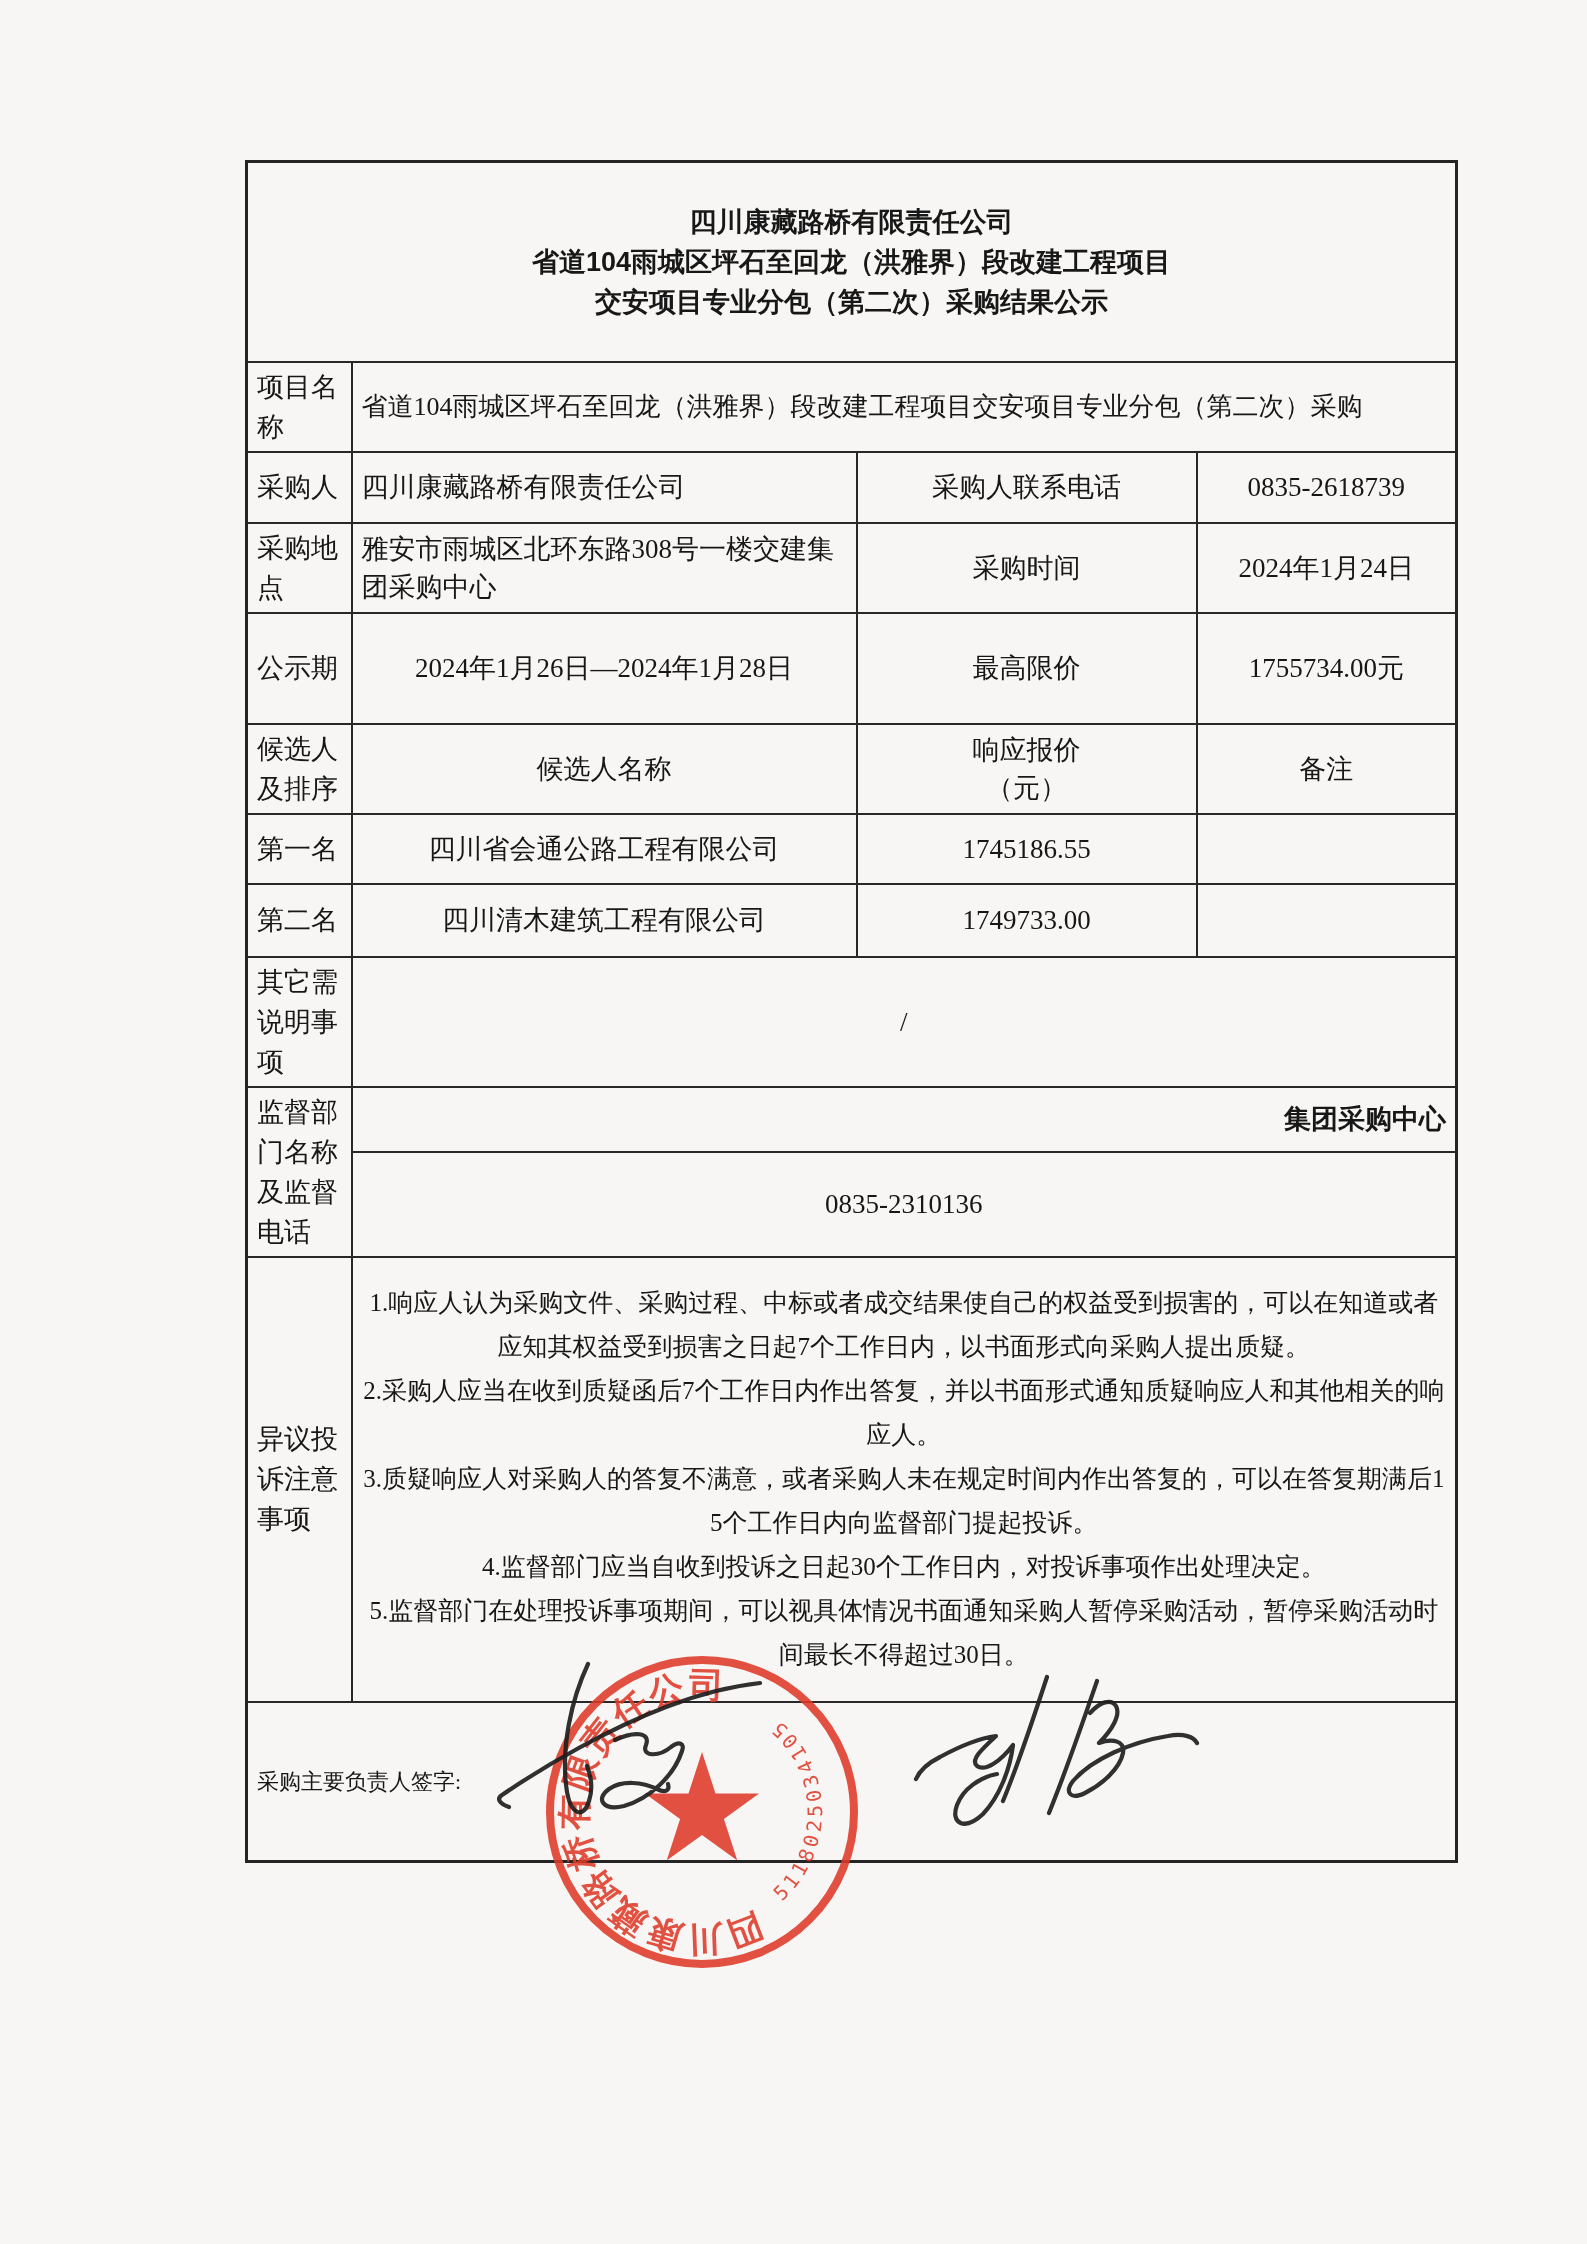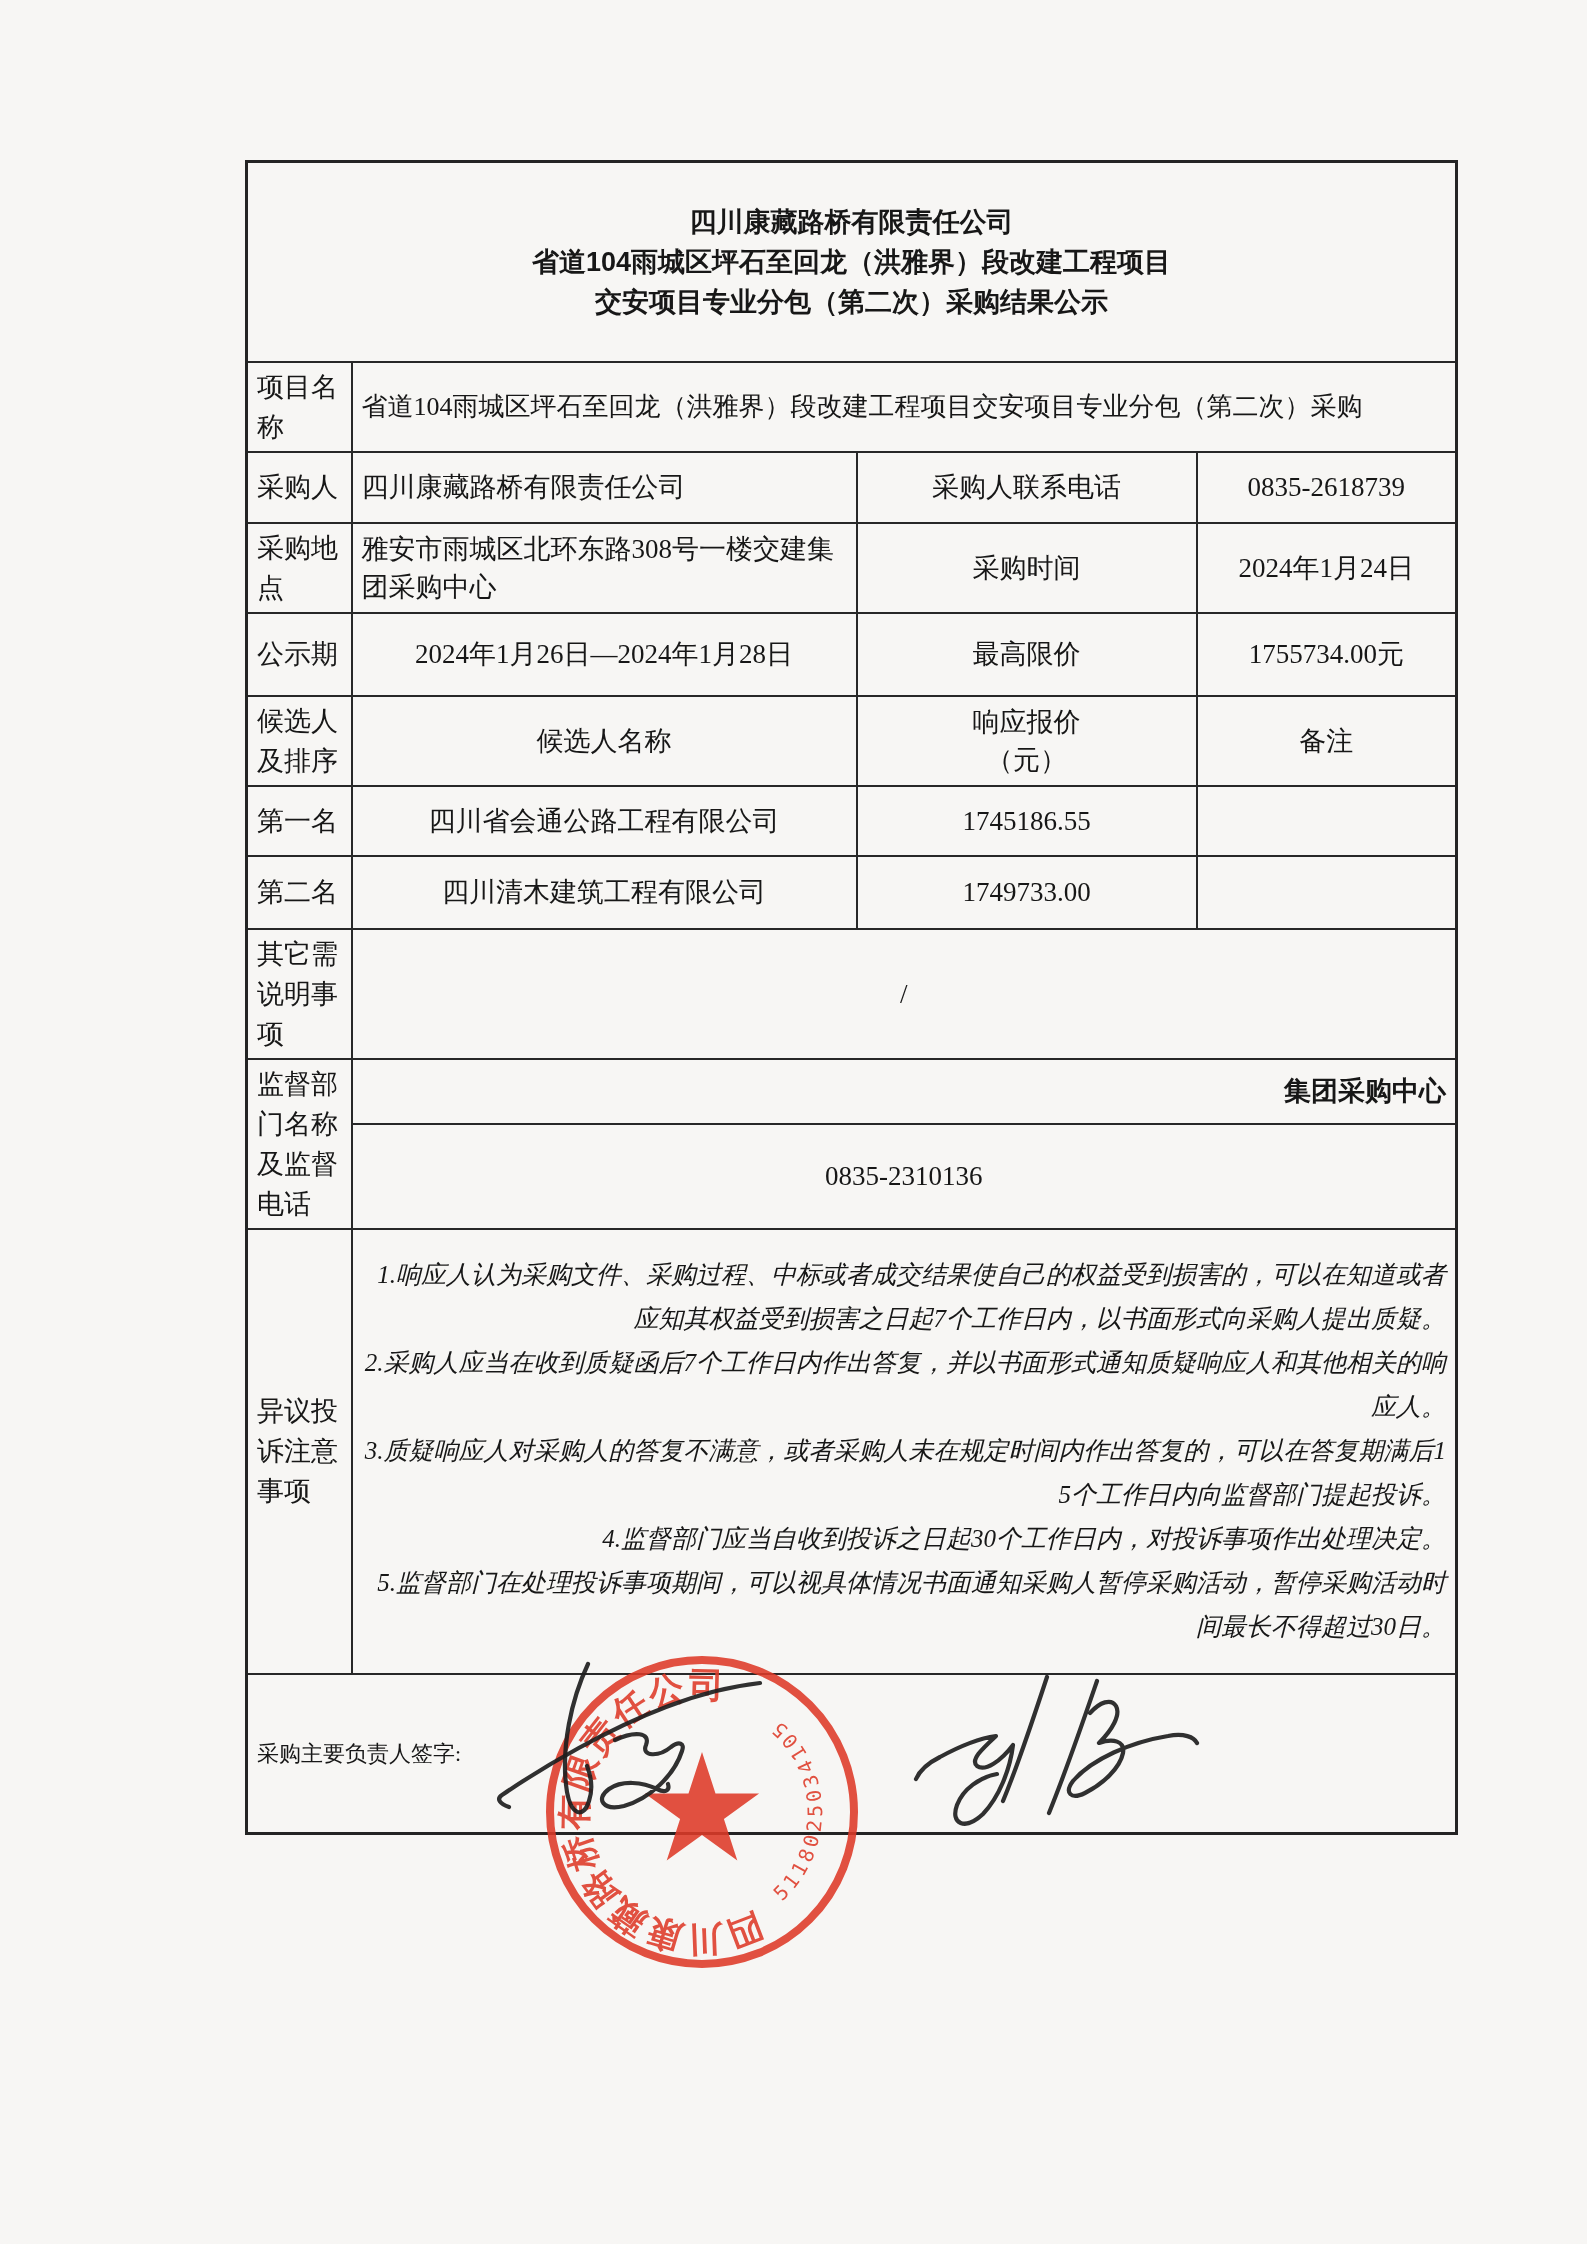--- a/index.html
+++ b/index.html
@@ -28,21 +28,21 @@
     font-weight:bold;
     font-size:31px;
     line-height:50px;
     font-family:"Liberation Sans","DejaVu Sans",sans-serif;
   }
   td.lbl { padding:4px 5px; line-height:38px;margin-left:28px; }
   td.lbl-center { text-align:left; }
   .c { text-align:center; }
   .dept { font-weight:bold; text-align:right;font-family:Liberation Serif, serif; }
   .objection-cell { padding:6px 10px; }
-  .objection-cell .oi { font-size:25px; line-height:44px; text-align:right;font-style:italic; }
+  .objection-cell .oi { font-size:25px; line-height:44px; text-align:center; }
   .sig-cell { position:relative; padding:4px 6px; }
   .sig-label { font-size:22px; }
   .overlay { position:absolute; pointer-events:none; }
   .stamp-svg { left:532px; top:1642px; z-index:4; opacity:0.88; }
   .sign-svg { left:450px; top:1620px; z-index:5; }
   .seal-name { font-size:35px; letter-spacing:2px; font-weight:bold;
                font-family:"Liberation Serif","DejaVu Serif",serif; }
   .seal-code { font-size:20px; letter-spacing:4px;
                font-family:"DejaVu Sans Mono",monospace; }
   .sig-stroke { fill:none; stroke:#1e1e1e; stroke-width:4.2;
@@ -82,21 +82,21 @@
       <td class="c">0835-2618739</td>
     </tr>
 
     <tr style="height:84px">
       <td class="lbl">采购地点</td>
       <td style="line-height:38px">雅安市雨城区北环东路308号一楼交建集团采购中心</td>
       <td class="c">采购时间</td>
       <td class="c">2024年1月24日</td>
     </tr>
 
-    <tr style="height:83px">
+    <tr style="height:111px">
       <td class="lbl">公示期</td>
       <td class="c">2024年1月26日—2024年1月28日</td>
       <td class="c">最高限价</td>
       <td class="c">1755734.00元</td>
     </tr>
 
     <tr style="height:84px">
       <td class="lbl">候选人及排序</td>
       <td class="c">候选人名称</td>
       <td class="c" style="line-height:38px">

